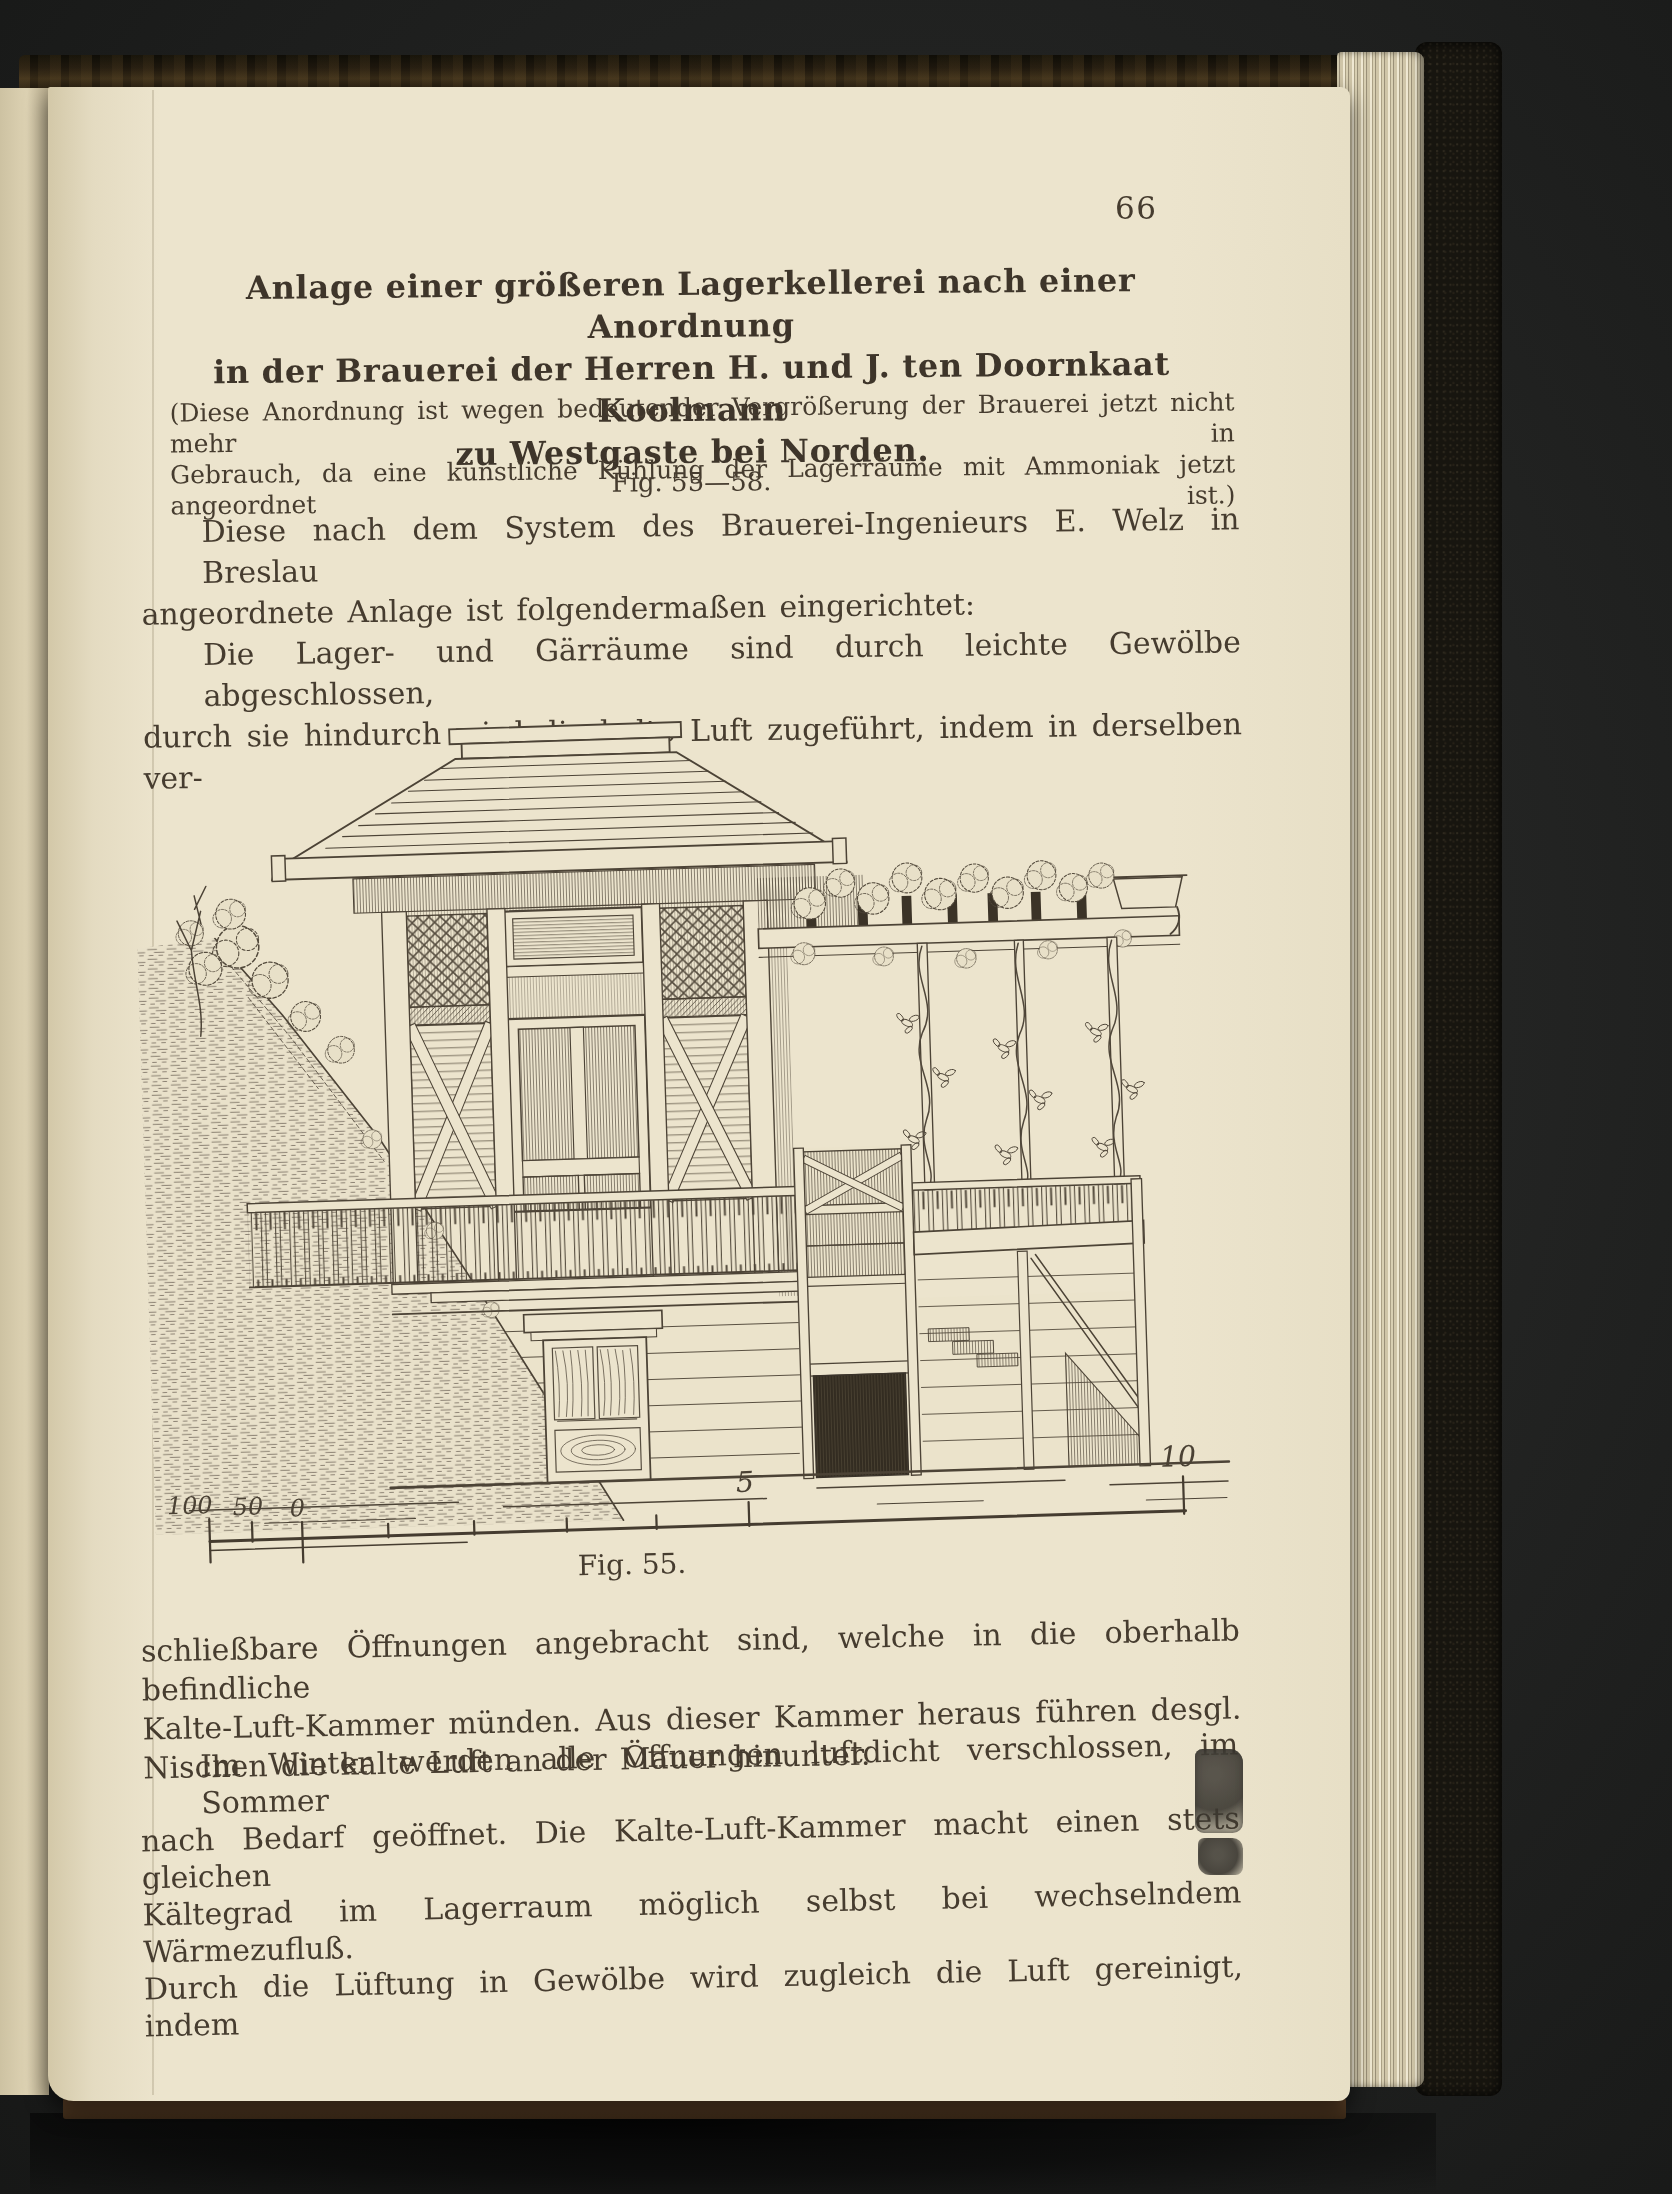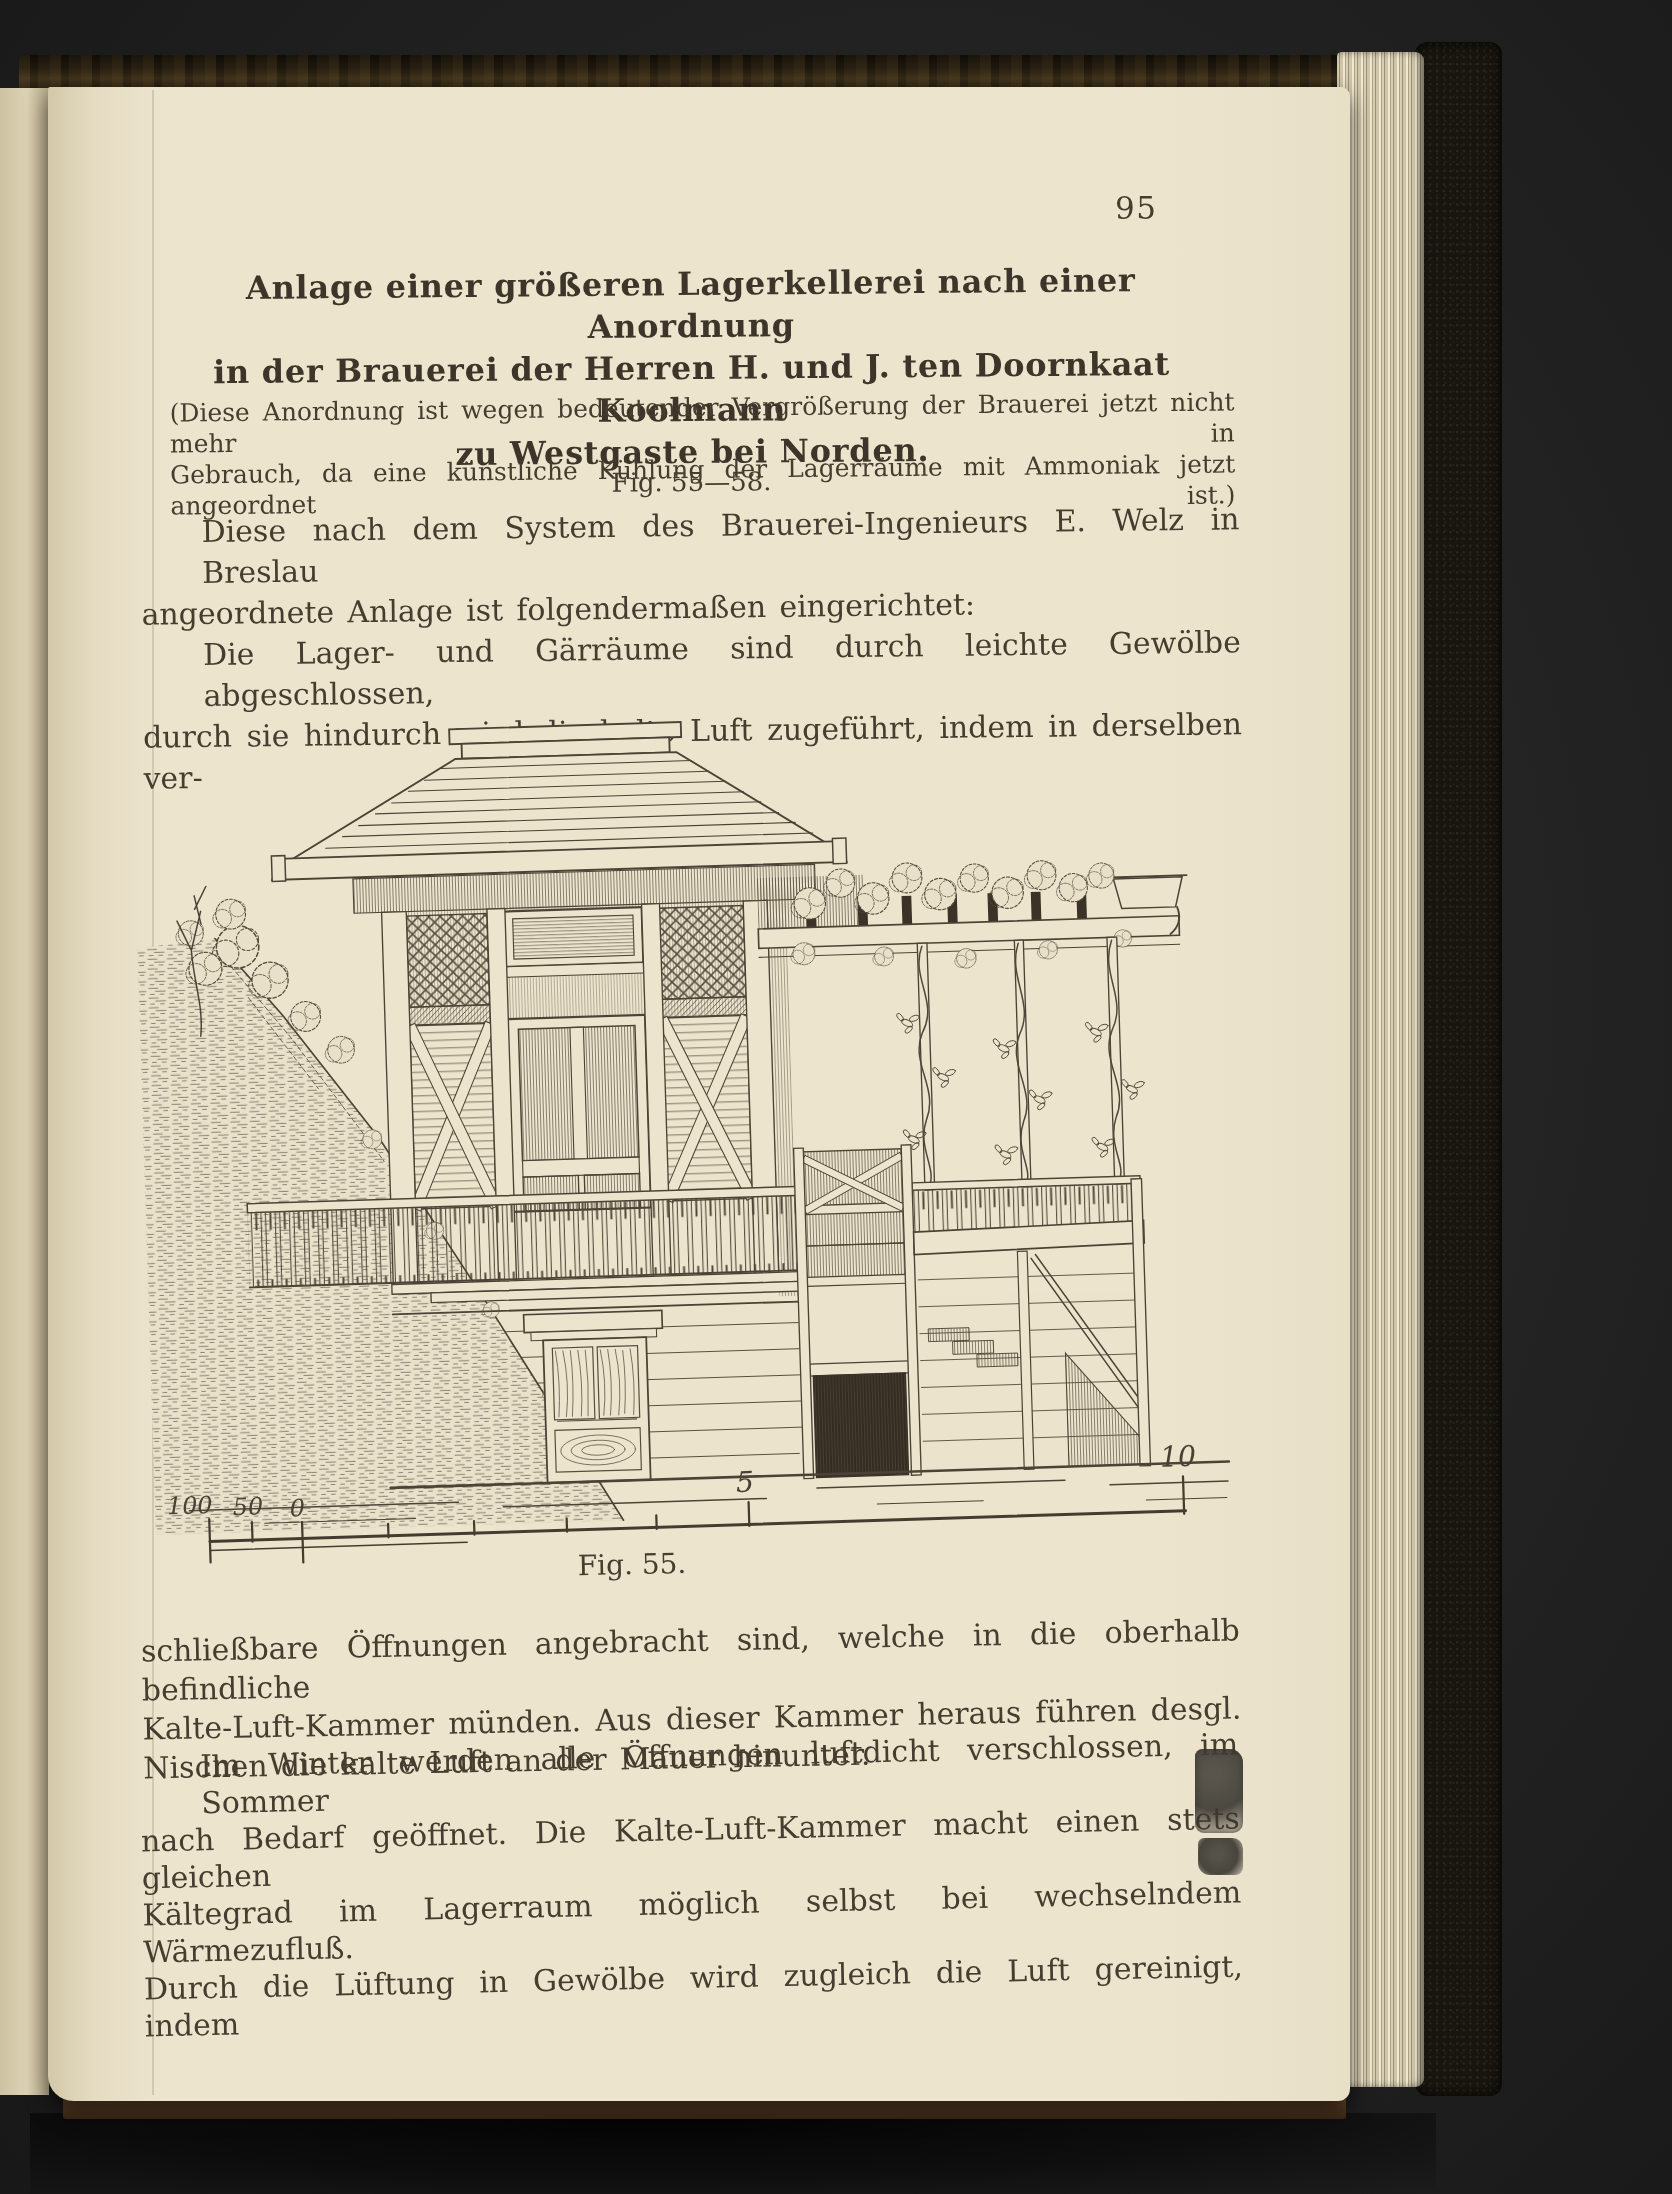--- a/index.html
+++ b/index.html
@@ -60,21 +60,21 @@
 
   <div class="abs floor-shadow"></div>
   <div class="abs cover-top"></div>
   <div class="abs cover-right"></div>
   <div class="abs page-stack"></div>
   <div class="abs cover-bottom"></div>
   <div class="abs facing-strip"></div>
   <div class="abs page"></div>
   <div class="abs crease"></div>
 
-  <div class="abs txt pagenum">95</div>
+  <div class="abs txt pagenum">66</div>
 
   <div class="abs heading">
     <div>Anlage einer größeren Lagerkellerei nach einer Anordnung</div>
     <div>in der Brauerei der Herren H. und J. ten Doornkaat Koolmann</div>
     <div>zu Westgaste bei Norden.</div>
   </div>
 
   <div class="abs note">
     <div class="jl">(Diese Anordnung ist wegen bedeutender Vergrößerung der Brauerei jetzt nicht mehr in</div>
     <div class="jl">Gebrauch, da eine künstliche Kühlung der Lagerräume mit Ammoniak jetzt angeordnet ist.)</div>

